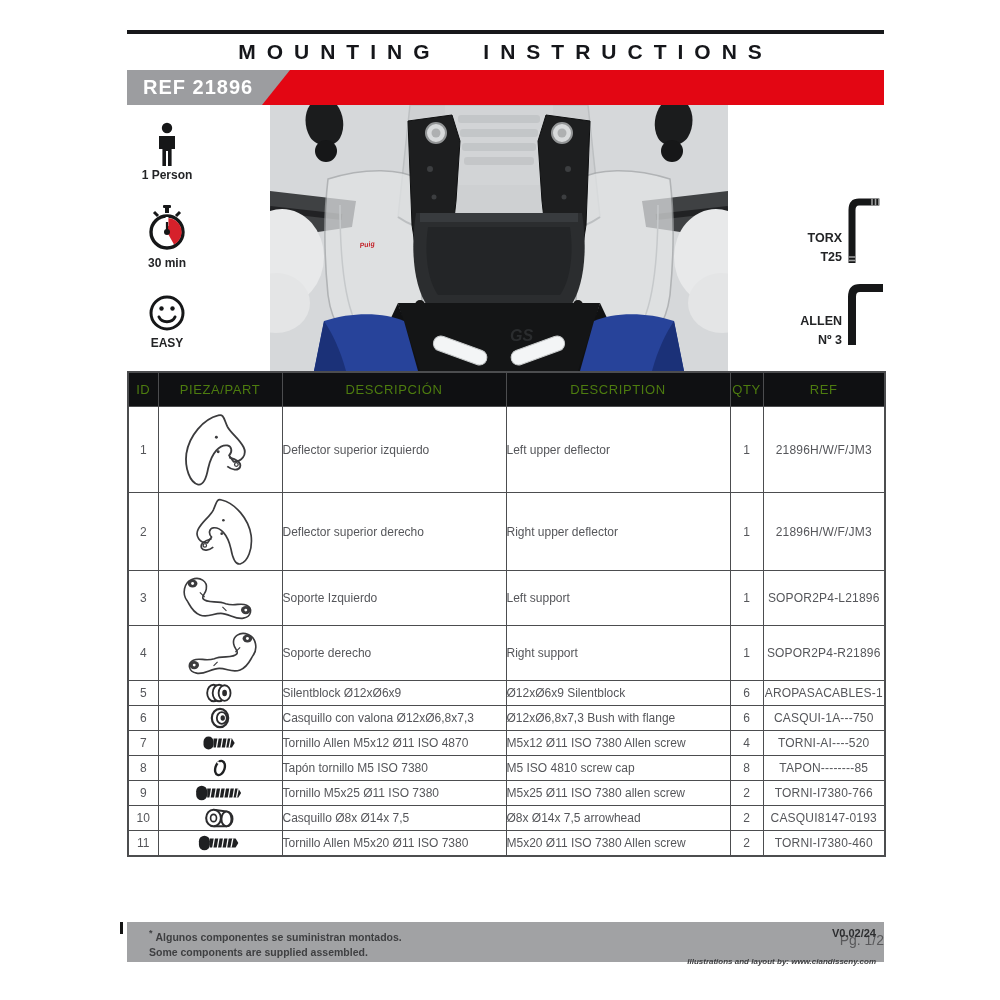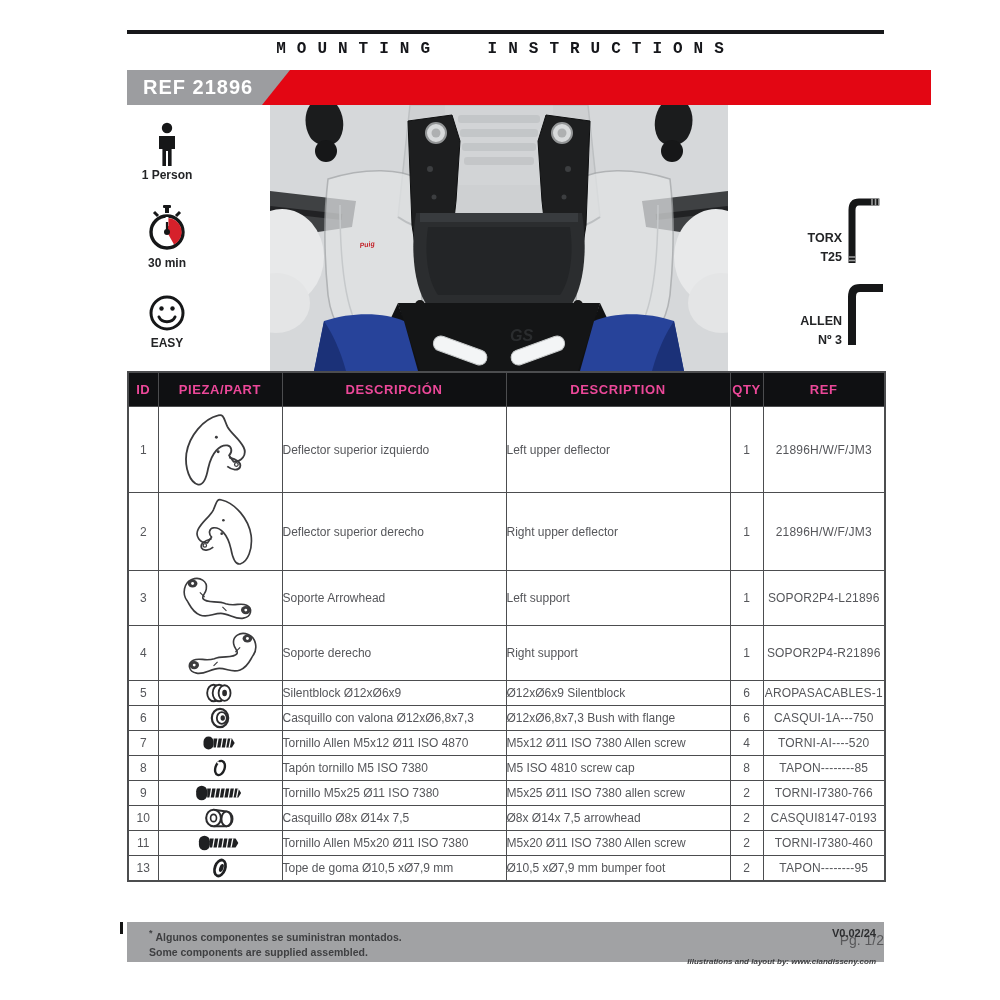--- a/index.html
+++ b/index.html
@@ -2,22 +2,22 @@
 <html><head>
 <meta charset="utf-8">
 <style>
   html,body{margin:0;padding:0;}
   body{width:1000px;height:1000px;background:#ffffff;font-family:"Liberation Sans",sans-serif;color:#1d1d1b;position:relative;}
   #page{position:absolute;inset:0;overflow:hidden;background:#fff;}
 
   
   .top-rule{position:absolute;left:127px;top:30px;width:757px;height:4px;background:#17181a;}
   .doc-title{position:absolute;left:127px;top:40px;width:757px;text-align:center;
-    font-size:16px;font-weight:bold;letter-spacing:11px;word-spacing:26px;color:#15161a;white-space:nowrap;font-family:Liberation Mono, monospace;}
-  .banner{position:absolute;left:127px;top:70px;width:757px;height:35px;background:#e30613;padding-left:47px;}
+    font-size:21px;font-weight:bold;letter-spacing:11px;word-spacing:26px;color:#15161a;white-space:nowrap;}
+  .banner{position:absolute;left:127px;top:70px;width:757px;height:35px;background:#e30613;}
   .banner-gray{position:absolute;left:0;top:0;width:100%;height:100%;background:#9c9da0;
     clip-path:polygon(0 0,163px 0,135px 100%,0 100%);}
   .banner-ref{position:absolute;left:16px;top:0;height:35px;line-height:35px;color:#fff;
     font-size:20px;font-weight:bold;letter-spacing:1px;}
   .banner-product{position:absolute;left:451px;top:0;height:35px;line-height:36px;transform:translateX(-50%);
     color:#fff;font-size:13.5px;font-weight:bold;letter-spacing:1.6px;white-space:nowrap;}
 
   
   .badge-icon{position:absolute;}
   .badge-label{position:absolute;left:127px;width:80px;text-align:center;font-size:12px;font-weight:600;color:#232426;}
@@ -26,21 +26,21 @@
   .tool-label{position:absolute;left:770px;width:72px;text-align:right;font-size:12.5px;font-weight:bold;color:#232426;}
   .tool-svg{position:absolute;}
 
   
   .photo{position:absolute;left:270px;top:105px;width:458px;height:266px;}
 
   
   table.parts{position:absolute;left:127px;top:371px;width:757px;border-collapse:collapse;table-layout:fixed;
     font-size:12px;color:#55565a;border:2px solid #4c4d4f;}
   table.parts th,table.parts td{border:1px solid #4c4d4f;padding:0;overflow:hidden;}
-  table.parts thead th{background:#0f1012;color:#ec4899;font-size:13px;font-weight:bold;height:33px;letter-spacing:0.6px;}
+  table.parts thead th{background:#0f1012;color:#4d7c0f;font-size:13px;font-weight:normal;height:33px;letter-spacing:0.6px;}
   td.cell-c{text-align:center;}
   td.cell-l{padding-left:16px;text-align:left;}
   td.cell-ref{text-align:center;letter-spacing:0.2px;}
   tr.h87 td{height:85px;} tr.h79 td{height:77px;} tr.h56 td{height:54px;} tr.h26 td{height:24px;}
   .part-ico{display:block;margin:0 auto;}
 
   
   .footer-bar{position:absolute;left:127px;top:922px;width:757px;height:40px;background:#a1a2a4;}
   .footer-tick{position:absolute;left:120px;top:922px;width:3px;height:12px;background:#141414;}
   .footer-note{position:absolute;left:14px;top:5px;font-size:10.5px;font-weight:bold;color:#3e3f41;line-height:1.45;margin-left:8px;}
@@ -249,21 +249,21 @@
         <td class="cell-c">
           <svg class="part-ico" width="100" height="50" viewBox="0 0 110 62">
             <path d="M14,34 C8,26 10,12 20,8 C30,4 40,10 38,20 C37,26 32,28 34,32 C38,38 52,34 62,38 C74,42 80,36 88,40 C96,44 94,54 84,56 C74,58 66,50 56,50 C46,50 40,56 30,52 C20,48 18,40 14,34 Z" fill="#fff" stroke="#3b3b3d" stroke-width="2" stroke-linejoin="round"></path>
             <ellipse cx="21" cy="13" rx="6" ry="5" fill="#3b3b3d"></ellipse>
               <circle cx="21" cy="13" r="1.8" fill="#fff"></circle>
             <ellipse cx="87" cy="46" rx="6" ry="5" fill="#3b3b3d"></ellipse>
               <circle cx="87" cy="46" r="1.8" fill="#fff"></circle>
             <path d="M30,24 l6,6 M58,42 l5,5" stroke="#3b3b3d" stroke-width="1.4"></path>
           </svg>
         </td>
-        <td class="cell-l">Soporte Arrowhead</td>
+        <td class="cell-l">Soporte Izquierdo</td>
         <td class="cell-l">Left support</td>
         <td class="cell-c">1</td>
         <td class="cell-ref">SOPOR2P4-L21896</td>
       </tr>
       <tr class="h56">
         <td class="cell-c">4</td>
         <td class="cell-c">
           <svg class="part-ico" width="100" height="50" viewBox="0 0 110 62">
             <g transform="translate(110,0) scale(-1,1)">
               <path d="M14,34 C8,26 10,12 20,8 C30,4 40,10 38,20 C37,26 32,28 34,32 C38,38 52,34 62,38 C74,42 80,36 88,40 C96,44 94,54 84,56 C74,58 66,50 56,50 C46,50 40,56 30,52 C20,48 18,40 14,34 Z" fill="#fff" stroke="#3b3b3d" stroke-width="2" stroke-linejoin="round"></path>
@@ -391,33 +391,20 @@
                 <line x1="35" y1="6" x2="33" y2="18"></line>
               <line x1="40" y1="7" x2="38" y2="17"></line>
             </g>
           </svg>
         </td>
         <td class="cell-l">Tornillo Allen M5x20 Ø11 ISO 7380</td>
         <td class="cell-l">M5x20 Ø11 ISO 7380 Allen screw</td>
         <td class="cell-c">2</td>
         <td class="cell-ref">TORNI-I7380-460</td>
       </tr>
-      <tr class="h26">
-        <td class="cell-c">13</td>
-        <td class="cell-c">
-          <svg class="part-ico" width="22" height="24" viewBox="0 0 22 26">
-            <ellipse cx="11" cy="13" rx="5.5" ry="9" fill="#fff" stroke="#1f2022" stroke-width="3" transform="rotate(20 11 13)"></ellipse>
-            <ellipse cx="12.5" cy="13" rx="2.2" ry="4.5" fill="#1f2022" transform="rotate(20 12.5 13)"></ellipse>
-          </svg>
-        </td>
-        <td class="cell-l">Tope de goma Ø10,5 xØ7,9 mm</td>
-        <td class="cell-l">Ø10,5 xØ7,9 mm bumper foot</td>
-        <td class="cell-c">2</td>
-        <td class="cell-ref">TAPON--------95</td>
-      </tr>
     </tbody>
   </table>
 
   <div class="footer-tick"></div>
   <div class="footer-bar">
     <div class="footer-note">
       <sup>*</sup><span>Algunos componentes se suministran montados.</span><br>
       <span>Some components are supplied assembled.</span>
     </div>
     <div class="footer-page">Pg. 1/2</div>

